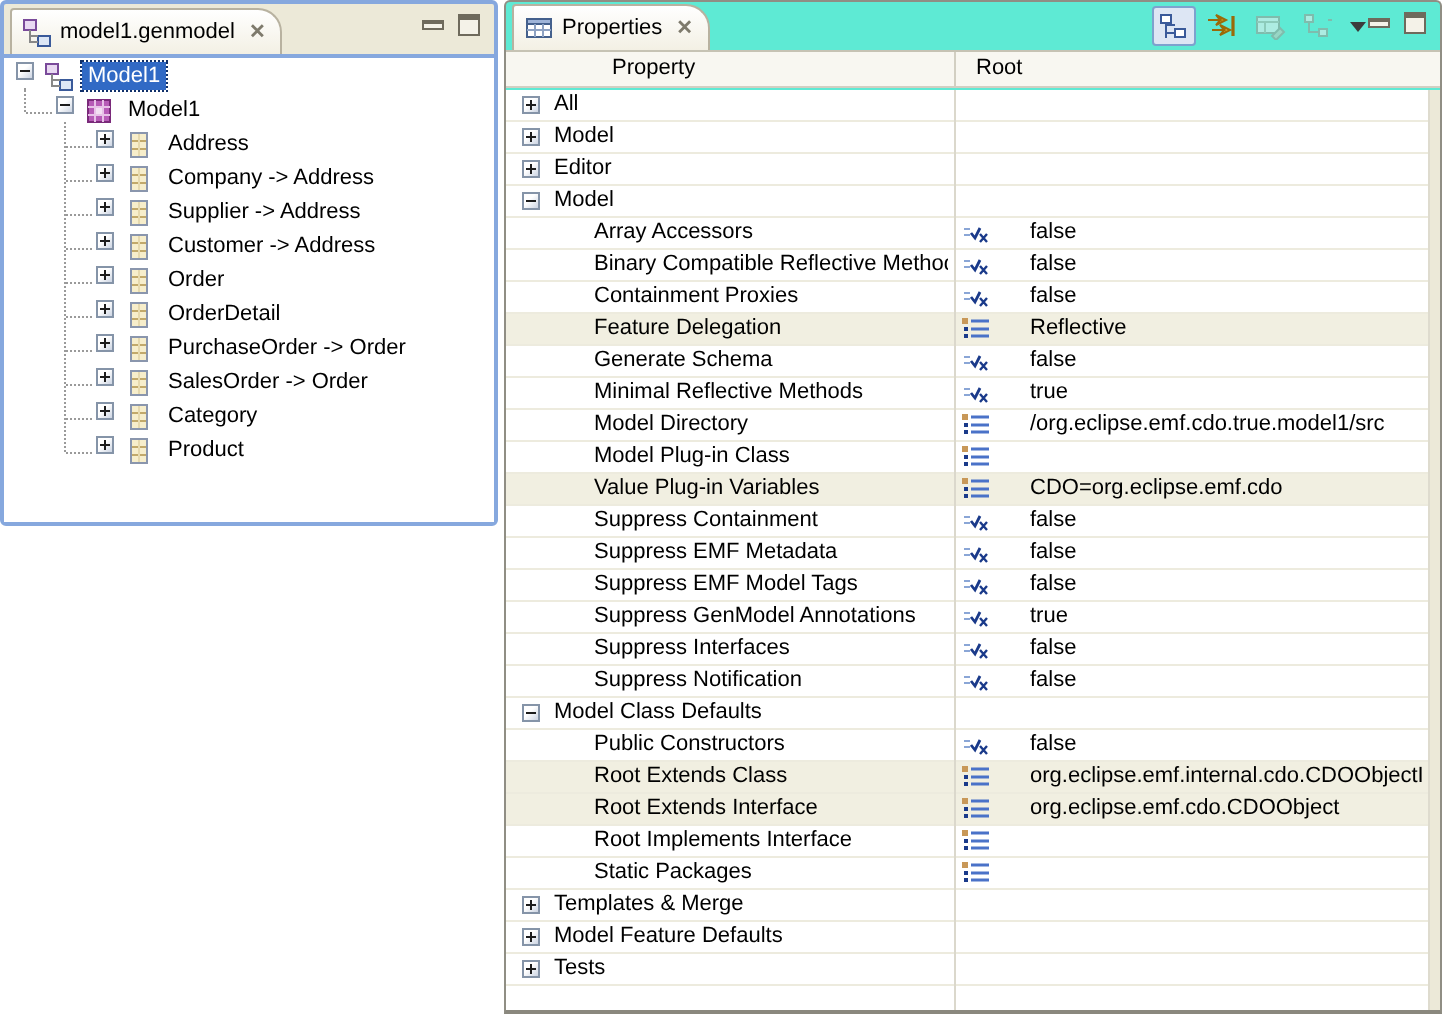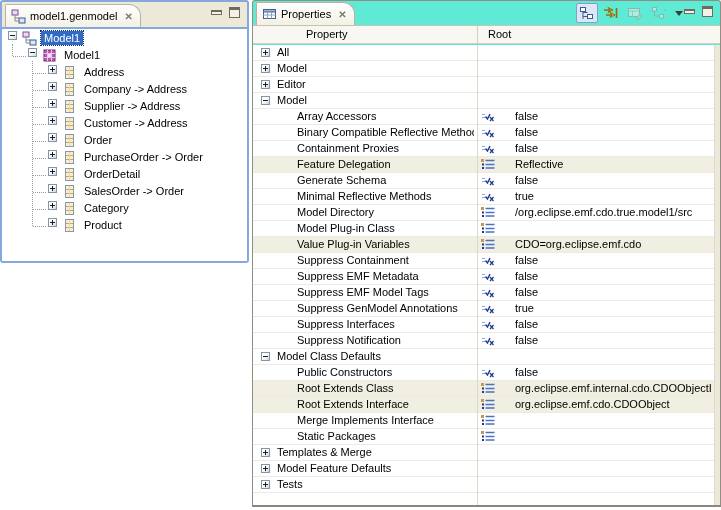--- a/index.html
+++ b/index.html
@@ -175,33 +175,33 @@
         <div class="tree-row" style="padding-left: 46px;">
           <div class="h-stub" style="left: 31px;"></div>
           <span class="expand plus"></span>
           <span class="node-icon">
             <svg width="15" height="15">
               <rect x="3.5" y="1.5" width="8" height="12" fill="#f7eecb" stroke="#8a96ad"></rect>
               <path d="M4 5.5h7 M4 9.5h7" stroke="#c2a96a"></path>
               <path d="M7.5 2v11" stroke="#e6d9ae"></path>
             </svg>
           </span>
+          <span class="lbl">OrderDetail</span>
+        </div>
+        <div class="tree-row" style="padding-left: 46px;">
+          <div class="h-stub" style="left: 31px;"></div>
+          <span class="expand plus"></span>
+          <span class="node-icon">
+            <svg width="15" height="15">
+              <rect x="3.5" y="1.5" width="8" height="12" fill="#f7eecb" stroke="#8a96ad"></rect>
+              <path d="M4 5.5h7 M4 9.5h7" stroke="#c2a96a"></path>
+              <path d="M7.5 2v11" stroke="#e6d9ae"></path>
+            </svg>
+          </span>
           <span class="lbl">PurchaseOrder -&gt; Order</span>
-        </div>
-        <div class="tree-row" style="padding-left: 46px;">
-          <div class="h-stub" style="left: 31px;"></div>
-          <span class="expand plus"></span>
-          <span class="node-icon">
-            <svg width="15" height="15">
-              <rect x="3.5" y="1.5" width="8" height="12" fill="#f7eecb" stroke="#8a96ad"></rect>
-              <path d="M4 5.5h7 M4 9.5h7" stroke="#c2a96a"></path>
-              <path d="M7.5 2v11" stroke="#e6d9ae"></path>
-            </svg>
-          </span>
-          <span class="lbl">OrderDetail</span>
         </div>
         <div class="tree-row" style="padding-left: 46px;">
           <div class="h-stub" style="left: 31px;"></div>
           <span class="expand plus"></span>
           <span class="node-icon">
             <svg width="15" height="15">
               <rect x="3.5" y="1.5" width="8" height="12" fill="#f7eecb" stroke="#8a96ad"></rect>
               <path d="M4 5.5h7 M4 9.5h7" stroke="#c2a96a"></path>
               <path d="M7.5 2v11" stroke="#e6d9ae"></path>
             </svg>
@@ -559,21 +559,21 @@
               <rect x="0" y="0" width="3" height="3" fill="#c89858"></rect>
               <rect x="1" y="4.5" width="2" height="2" fill="#1a3a8a"></rect>
               <rect x="1" y="8" width="2" height="2" fill="#1a3a8a"></rect>
               <path d="M4.5 1.5h9 M4.5 5.5h9 M4.5 9h9" stroke="#4a72c8" stroke-width="1.4"></path>
             </svg>
           </span>
           <span>org.eclipse.emf.cdo.CDOObject</span>
         </span>
       </div>
       <div class="prow property">
-        <span class="plabel">Merge Implements Interface</span>
+        <span class="plabel">Root Implements Interface</span>
         <span class="vcell">
           <span class="vicn">
             <svg width="14" height="11">
               <rect x="0" y="0" width="3" height="3" fill="#c89858"></rect>
               <rect x="1" y="4.5" width="2" height="2" fill="#1a3a8a"></rect>
               <rect x="1" y="8" width="2" height="2" fill="#1a3a8a"></rect>
               <path d="M4.5 1.5h9 M4.5 5.5h9 M4.5 9h9" stroke="#4a72c8" stroke-width="1.4"></path>
             </svg>
           </span>
           <span></span>

